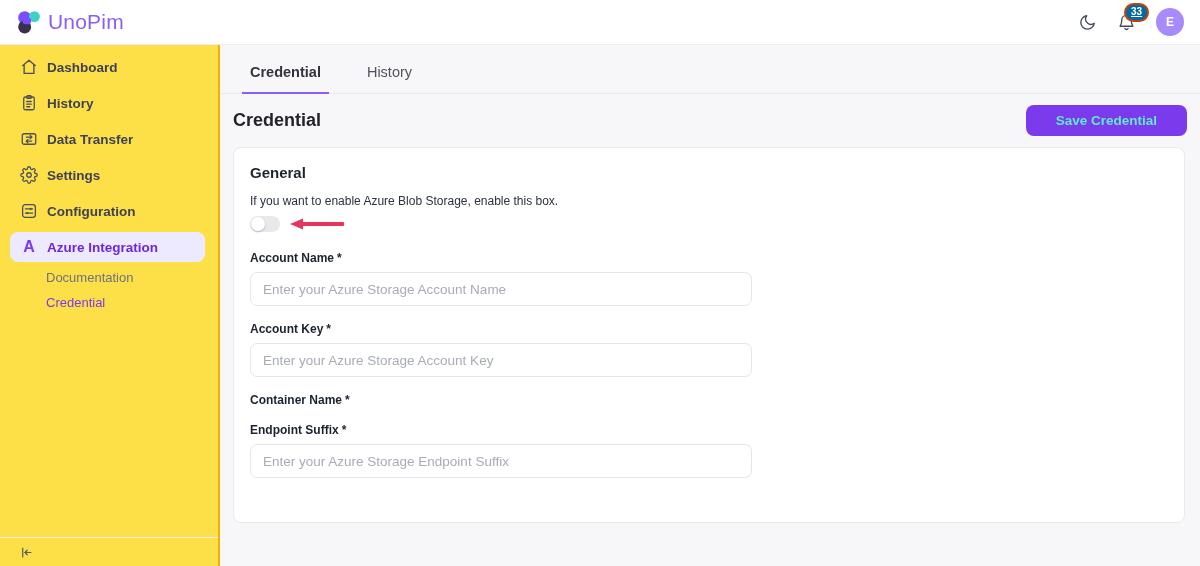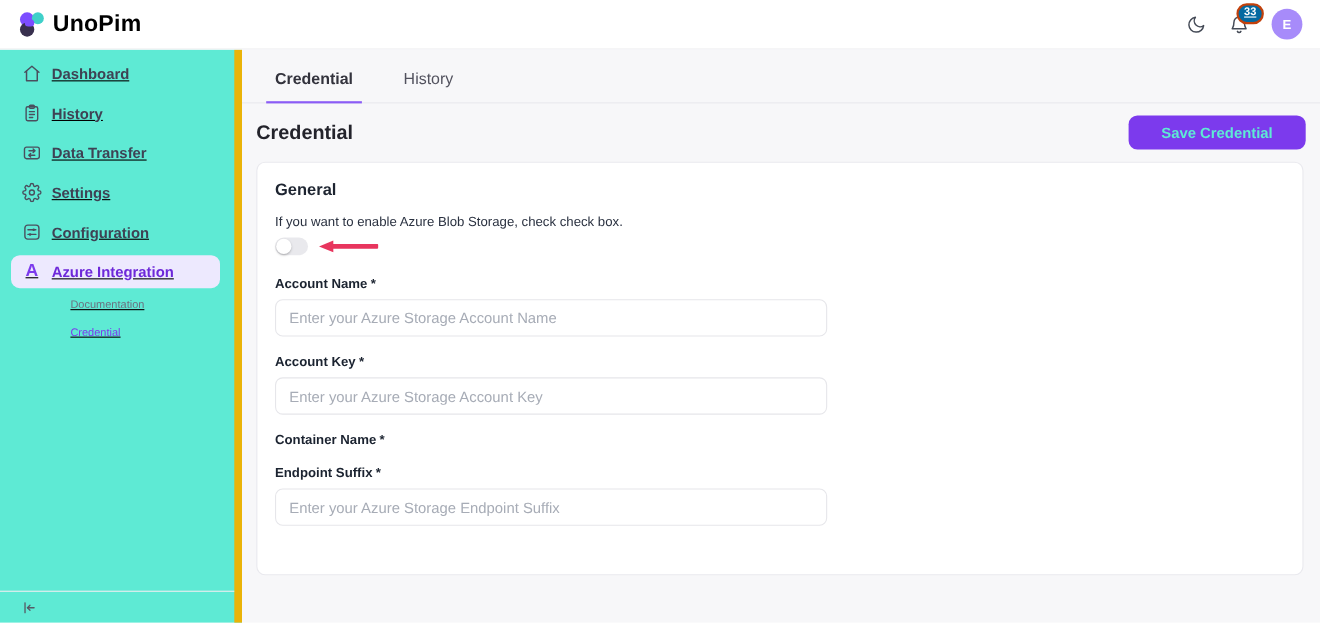--- a/index.html
+++ b/index.html
@@ -4,43 +4,43 @@
 <style>
   * { margin:0; padding:0; box-sizing:border-box; }
   html,body { width:1200px; height:566px; overflow:hidden; background:#fff;
     font-family:"Liberation Sans", sans-serif; }
 
   
   .header { position:absolute; top:0; left:0; width:1200px; height:45px; background:#fff;
     border-bottom:1px solid #eeeef1; display:flex; align-items:center;
     justify-content:space-between; padding:0 16px; z-index:5; }
   .brand { display:flex; align-items:center; gap:6px; }
-  .brand-name { font-size:21px; font-weight:700; color:#000000; letter-spacing:.2px; }
+  .brand-name { font-size:21px; font-weight:400; color:#8b5cf6; letter-spacing:.2px; }
   .hright { display:flex; align-items:center; gap:20px; }
   .icon-btn { display:inline-flex; color:#454b57; cursor:pointer; background:none; border:none; }
   .bell-wrap { position:relative; display:inline-flex; }
   .badge { position:absolute; top:-10px; left:7px; background:#0369a1; color:#fff;
     font-size:10px; font-weight:700; line-height:1; padding:2.5px 5px; border-radius:999px;
     border:2px solid #c2410c;text-decoration:underline; }
   .avatar { width:28px; height:28px; border-radius:50%; background:#a78bfa; color:#fff;
     font-size:12px; font-weight:700; display:flex; align-items:center; justify-content:center;
     cursor:pointer; }
 
   
-  .sidebar { position:absolute; top:45px; left:0; width:220px; height:521px; background:#5eead4;
-    border-right:7px solid #eab308; padding-top:4px;text-decoration:underline; }
+  .sidebar { position:absolute; top:45px; left:0; width:220px; height:521px; background:#fde047;
+    border-right:2px solid #eab308; padding-top:4px; }
   .side-item { height:36px; display:flex; align-items:center; gap:9px; padding:0 20px;
     color:#3e4254; font-size:13.5px; font-weight:600; cursor:pointer; }
   .side-item .sicon { width:18px; height:18px; color:#4a4f5e; display:inline-flex;
     align-items:center; justify-content:center; flex:0 0 18px; }
   .side-item.active { height:30px; margin:3px 13px 3px 10px; padding:0 10px;
     background:#ede9fe; border-radius:8px; color:#6d28d9; }
   .azure-a { font-size:16px; font-weight:900; color:#7c3aed; line-height:1; }
-  .sub-item { height:25px; display:flex; align-items:center; padding-left:64px;
-    font-size:10px; color:#6b7280; font-weight:500; cursor:pointer; }
+  .sub-item { height:25px; display:flex; align-items:center; padding-left:46px;
+    font-size:13px; color:#6b7280; font-weight:500; cursor:pointer; }
   .sub-item.active { color:#7c3aed; }
   .side-footer { position:absolute; bottom:0; left:0; width:100%; height:29px;
     border-top:1px solid #eeeef1; display:flex; align-items:center; padding-left:19px; }
   .collapse-btn { display:inline-flex; color:#555b66; cursor:pointer; background:none; border:none; }
 
   
   .main { position:absolute; top:45px; left:220px; width:980px; height:521px;
     background:#f7f7f9; }
   .tabrow { height:49px; border-bottom:1px solid #e9e9ee; display:flex; align-items:flex-end;
     padding:0 22px; gap:30px; }
@@ -199,21 +199,21 @@
     <div class="tab">History</div>
   </div>
 
   <div class="pagehead">
     <div class="page-title">Credential</div>
     <button class="save-btn">Save Credential</button>
   </div>
 
   <div class="card">
     <div class="section-title">General</div>
-    <div class="help">If you want to enable Azure Blob Storage, check check box.</div>
+    <div class="help">If you want to enable Azure Blob Storage, enable this box.</div>
 
     <div class="toggle-row">
       <div class="toggle">
         <div class="knob"></div>
       </div>
       <span style="display:inline-flex;">
         <svg width="54" height="12" viewBox="0 0 54 12">
           <polygon points="0,6 13,0.6 13,11.4" fill="#e8355e"></polygon>
           <rect x="11" y="3.9" width="43" height="4.2" rx="1" fill="#e8355e"></rect>
         </svg>

